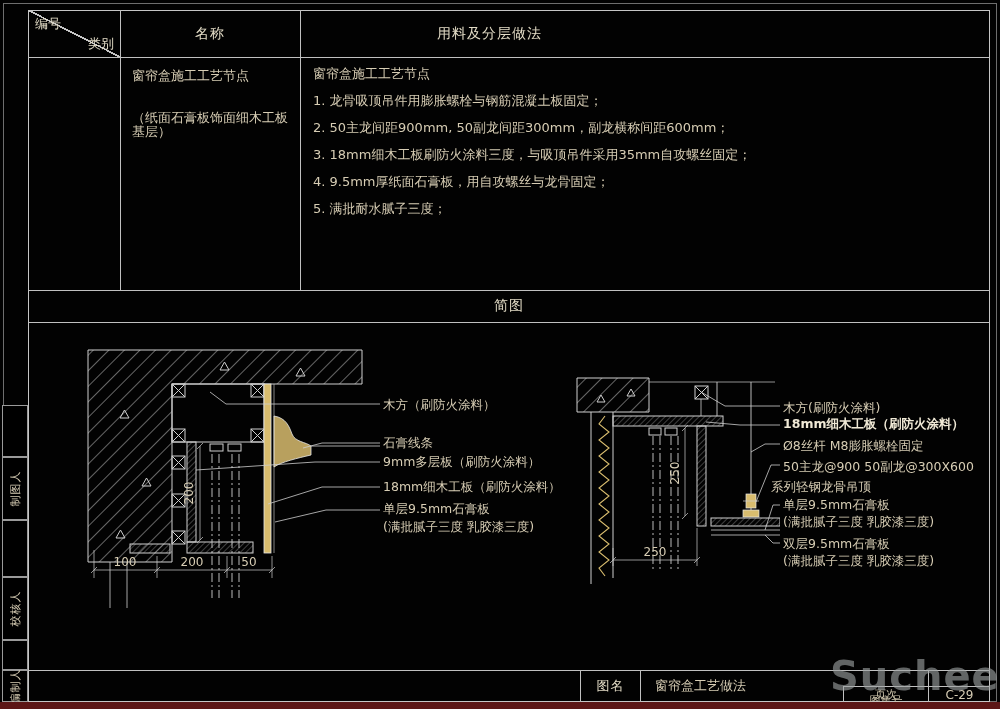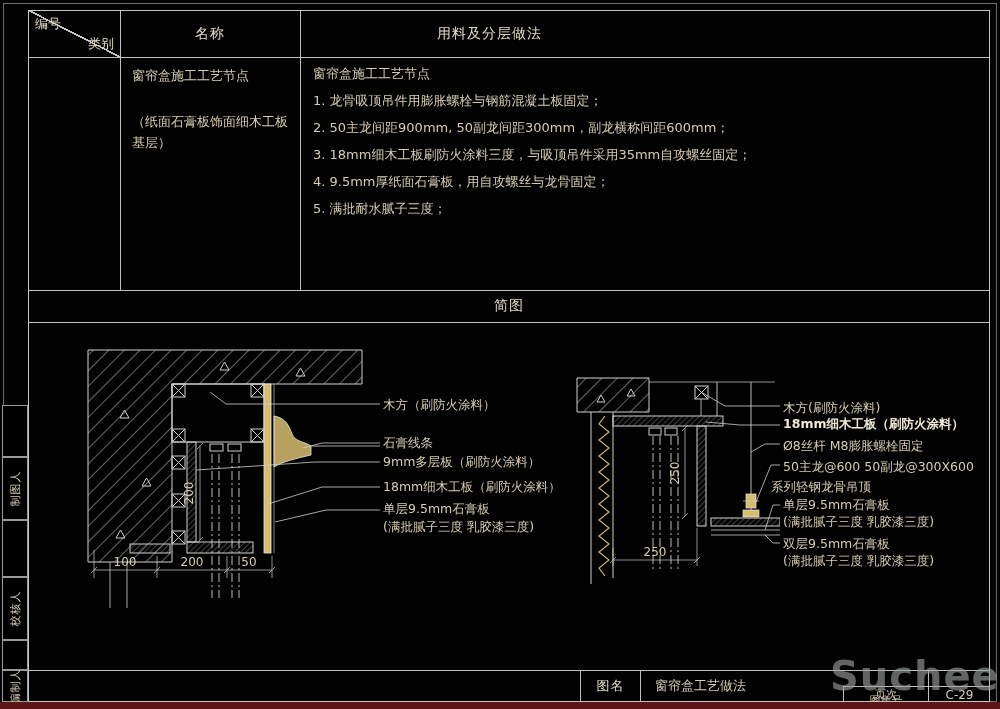--- a/index.html
+++ b/index.html
@@ -48,21 +48,21 @@
     <span class="no">编号</span>
     <span class="cat">类别</span>
   </div>
   <div class="cell hdr" style="left:300px;top:10px;width:690px;height:47px;align-items:center;padding-left:137px;">
     <span>用料及分层做法</span>
   </div>
   <div class="cell center hdr" style="left:120px;top:10px;width:180px;height:47px;">名称</div>
 
   <div class="cell" style="left:120px;top:57px;width:180px;height:233px;flex-direction:column;padding:10px 10px 0 12px;">
     <div class="txt">窗帘盒施工工艺节点</div>
-    <div class="txt" style="margin-top:26px;line-height:21px;">（纸面石膏板饰面细木工板基层）</div>
+    <div class="txt" style="margin-top:26px;line-height:14px;">（纸面石膏板饰面细木工板基层）</div>
   </div>
   <div class="cell" style="left:300px;top:57px;width:690px;height:233px;flex-direction:column;padding:8px 0 0 13px;">
     <div class="txt">窗帘盒施工工艺节点</div>
     <div class="steps txt">
       <div>1. 龙骨吸顶吊件用膨胀螺栓与钢筋混凝土板固定；</div>
       <div>2. 50主龙间距900mm, 50副龙间距300mm，副龙横称间距600mm；</div>
       <div>3. 18mm细木工板刷防火涂料三度，与吸顶吊件采用35mm自攻螺丝固定；</div>
       <div>4. 9.5mm厚纸面石膏板，用自攻螺丝与龙骨固定；</div>
       <div>5. 满批耐水腻子三度；</div>
     </div>
@@ -209,21 +209,21 @@
         <polyline points="200,183 208,191 215,191"></polyline>
       </g>
     </g>
     <text transform="rotate(-90 114 121)" x="114" y="121" text-anchor="middle">250</text>
     <text x="90" y="204" text-anchor="middle">250</text>
   </svg>
 
   <div class="lbl" style="left:783px;top:401px;">木方(刷防火涂料)</div>
   <div class="lbl bold" style="left:783px;top:417px;">18mm细木工板（刷防火涂料）</div>
   <div class="lbl" style="left:783px;top:439px;">Ø8丝杆 M8膨胀螺栓固定</div>
-  <div class="lbl" style="left:783px;top:460px;">50主龙@600  50副龙@300X600</div>
+  <div class="lbl" style="left:783px;top:460px;">50主龙@900  50副龙@300X600</div>
   <div class="lbl" style="left:771px;top:480px;">系列轻钢龙骨吊顶</div>
   <div class="lbl" style="left:783px;top:498px;">单层9.5mm石膏板</div>
   <div class="lbl" style="left:783px;top:515px;">(满批腻子三度 乳胶漆三度)</div>
   <div class="lbl" style="left:783px;top:537px;">双层9.5mm石膏板</div>
   <div class="lbl" style="left:783px;top:554px;">(满批腻子三度 乳胶漆三度)</div>
 
   <div class="sbox" style="top:405px;height:52px;"></div>
   <div class="sbox" style="top:457px;height:63px;">
     <span>制图人</span>
   </div>

